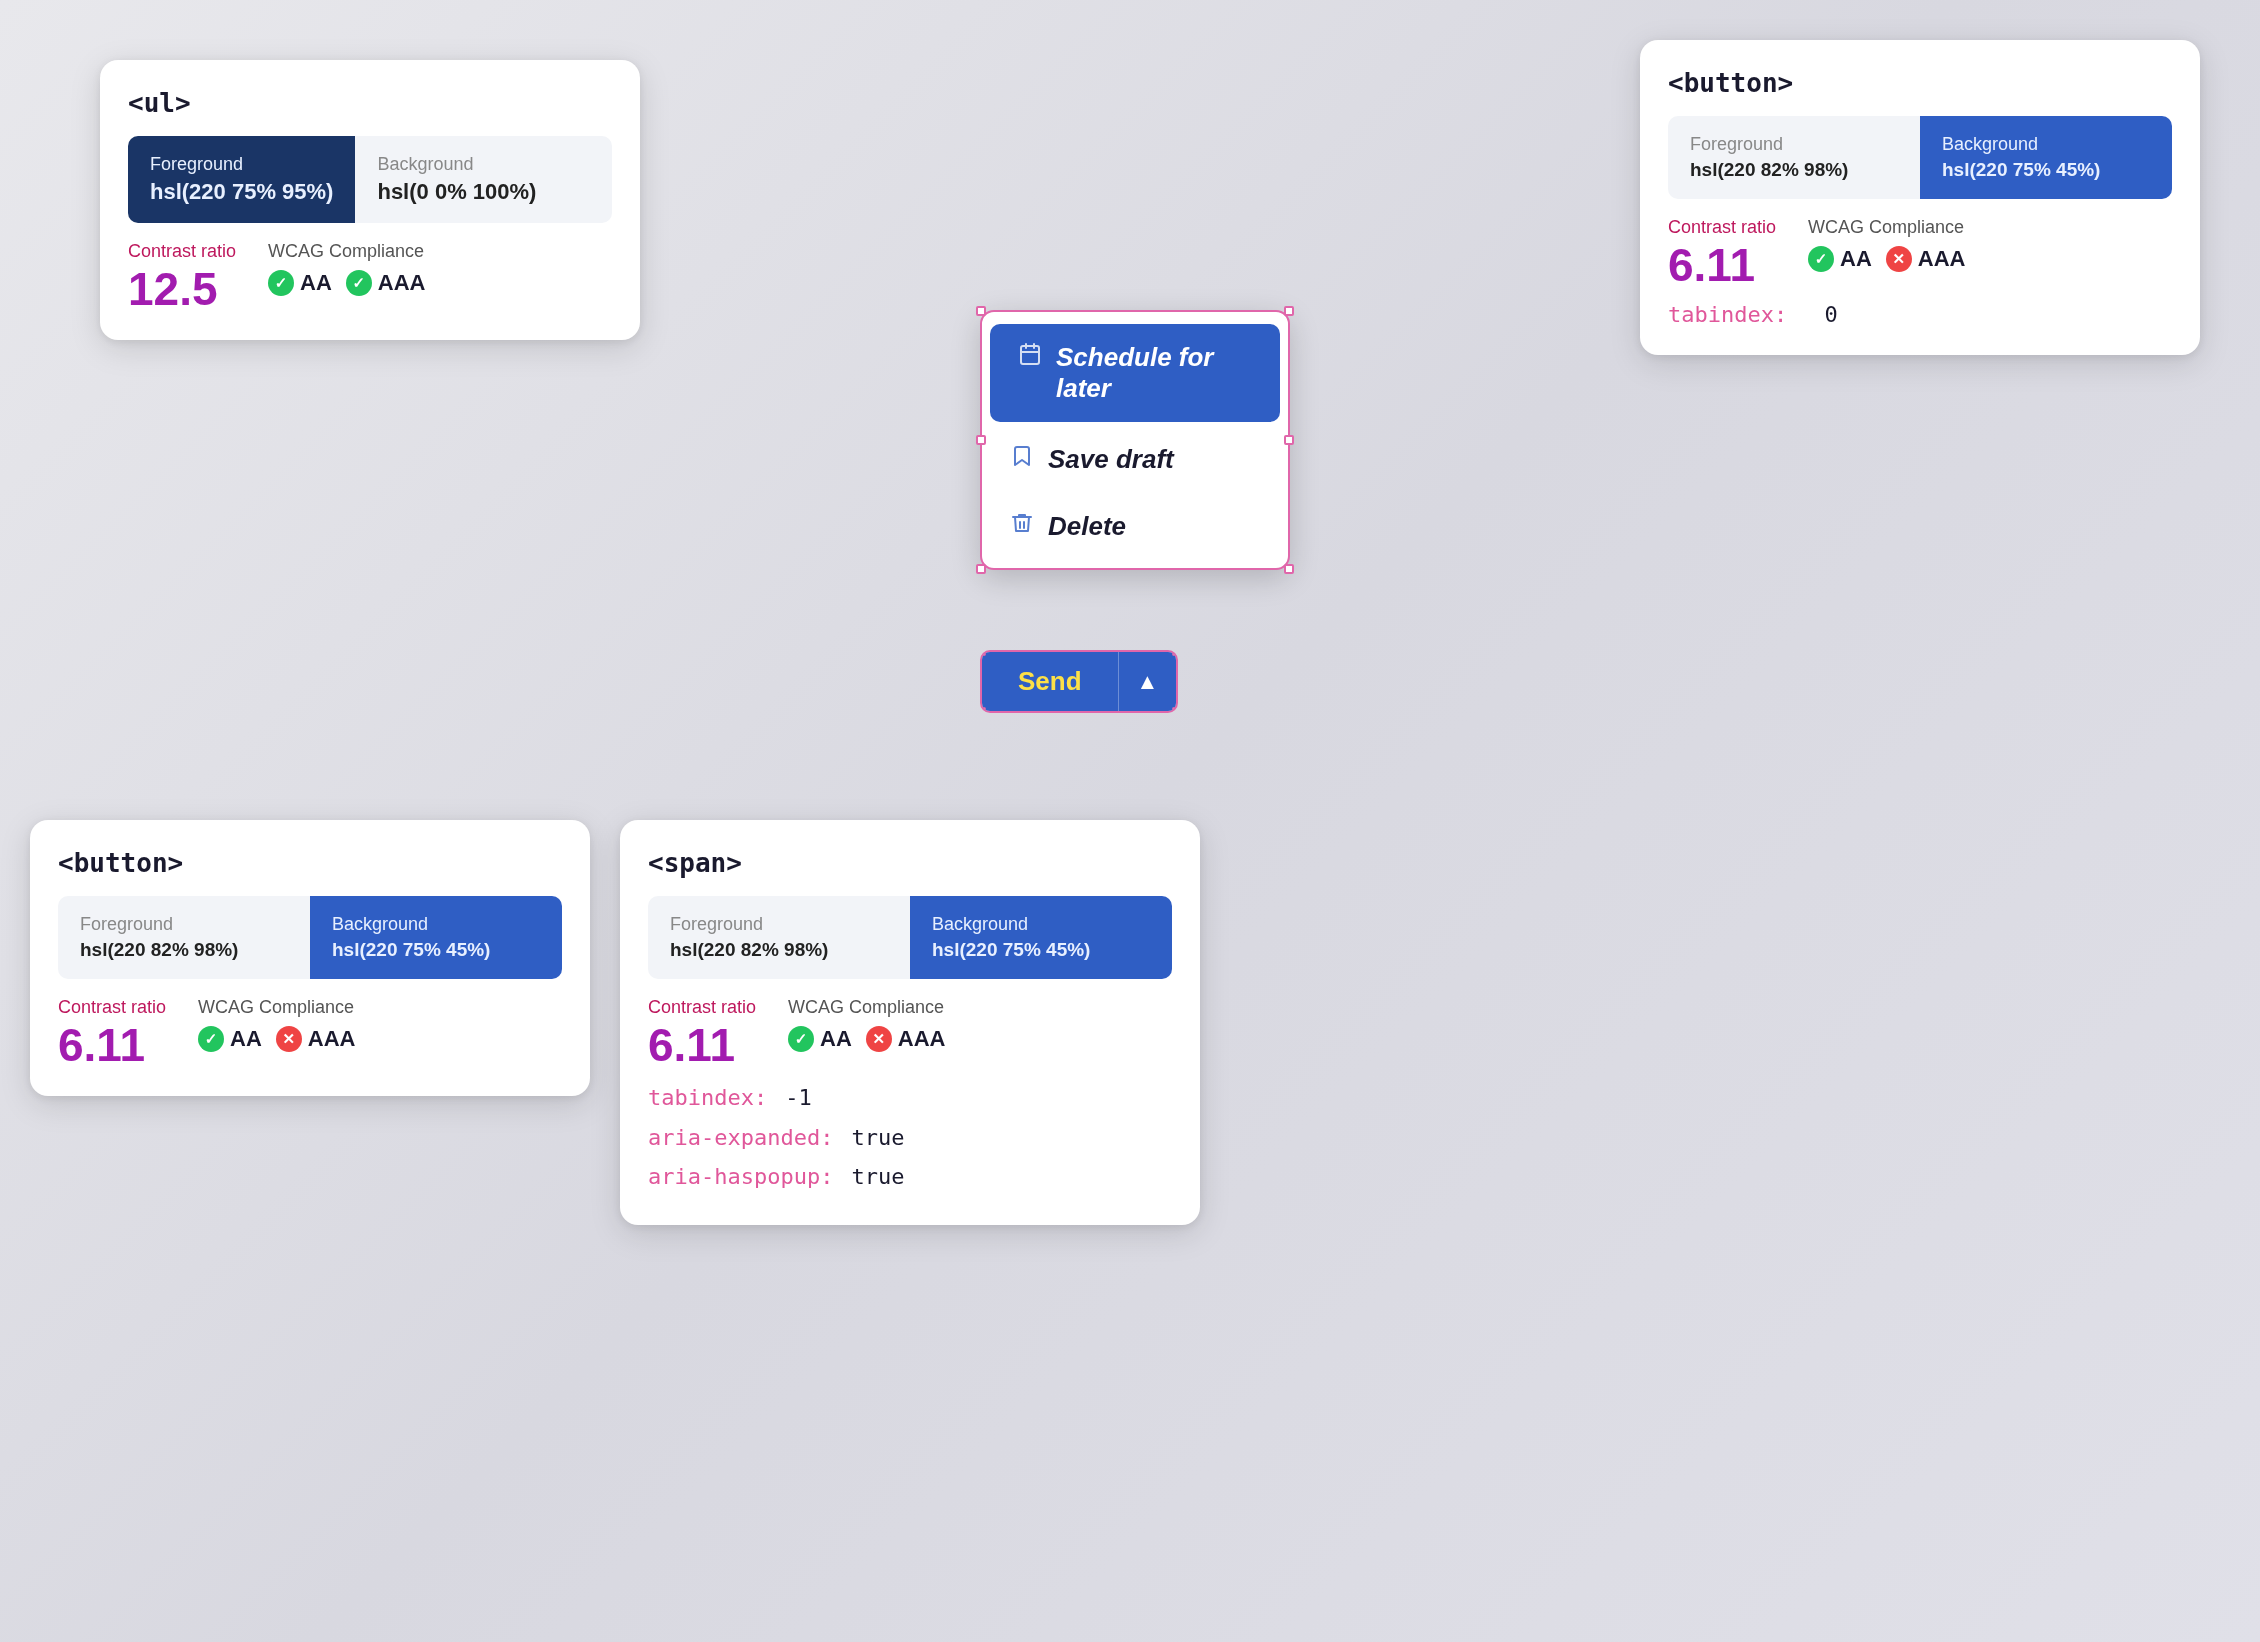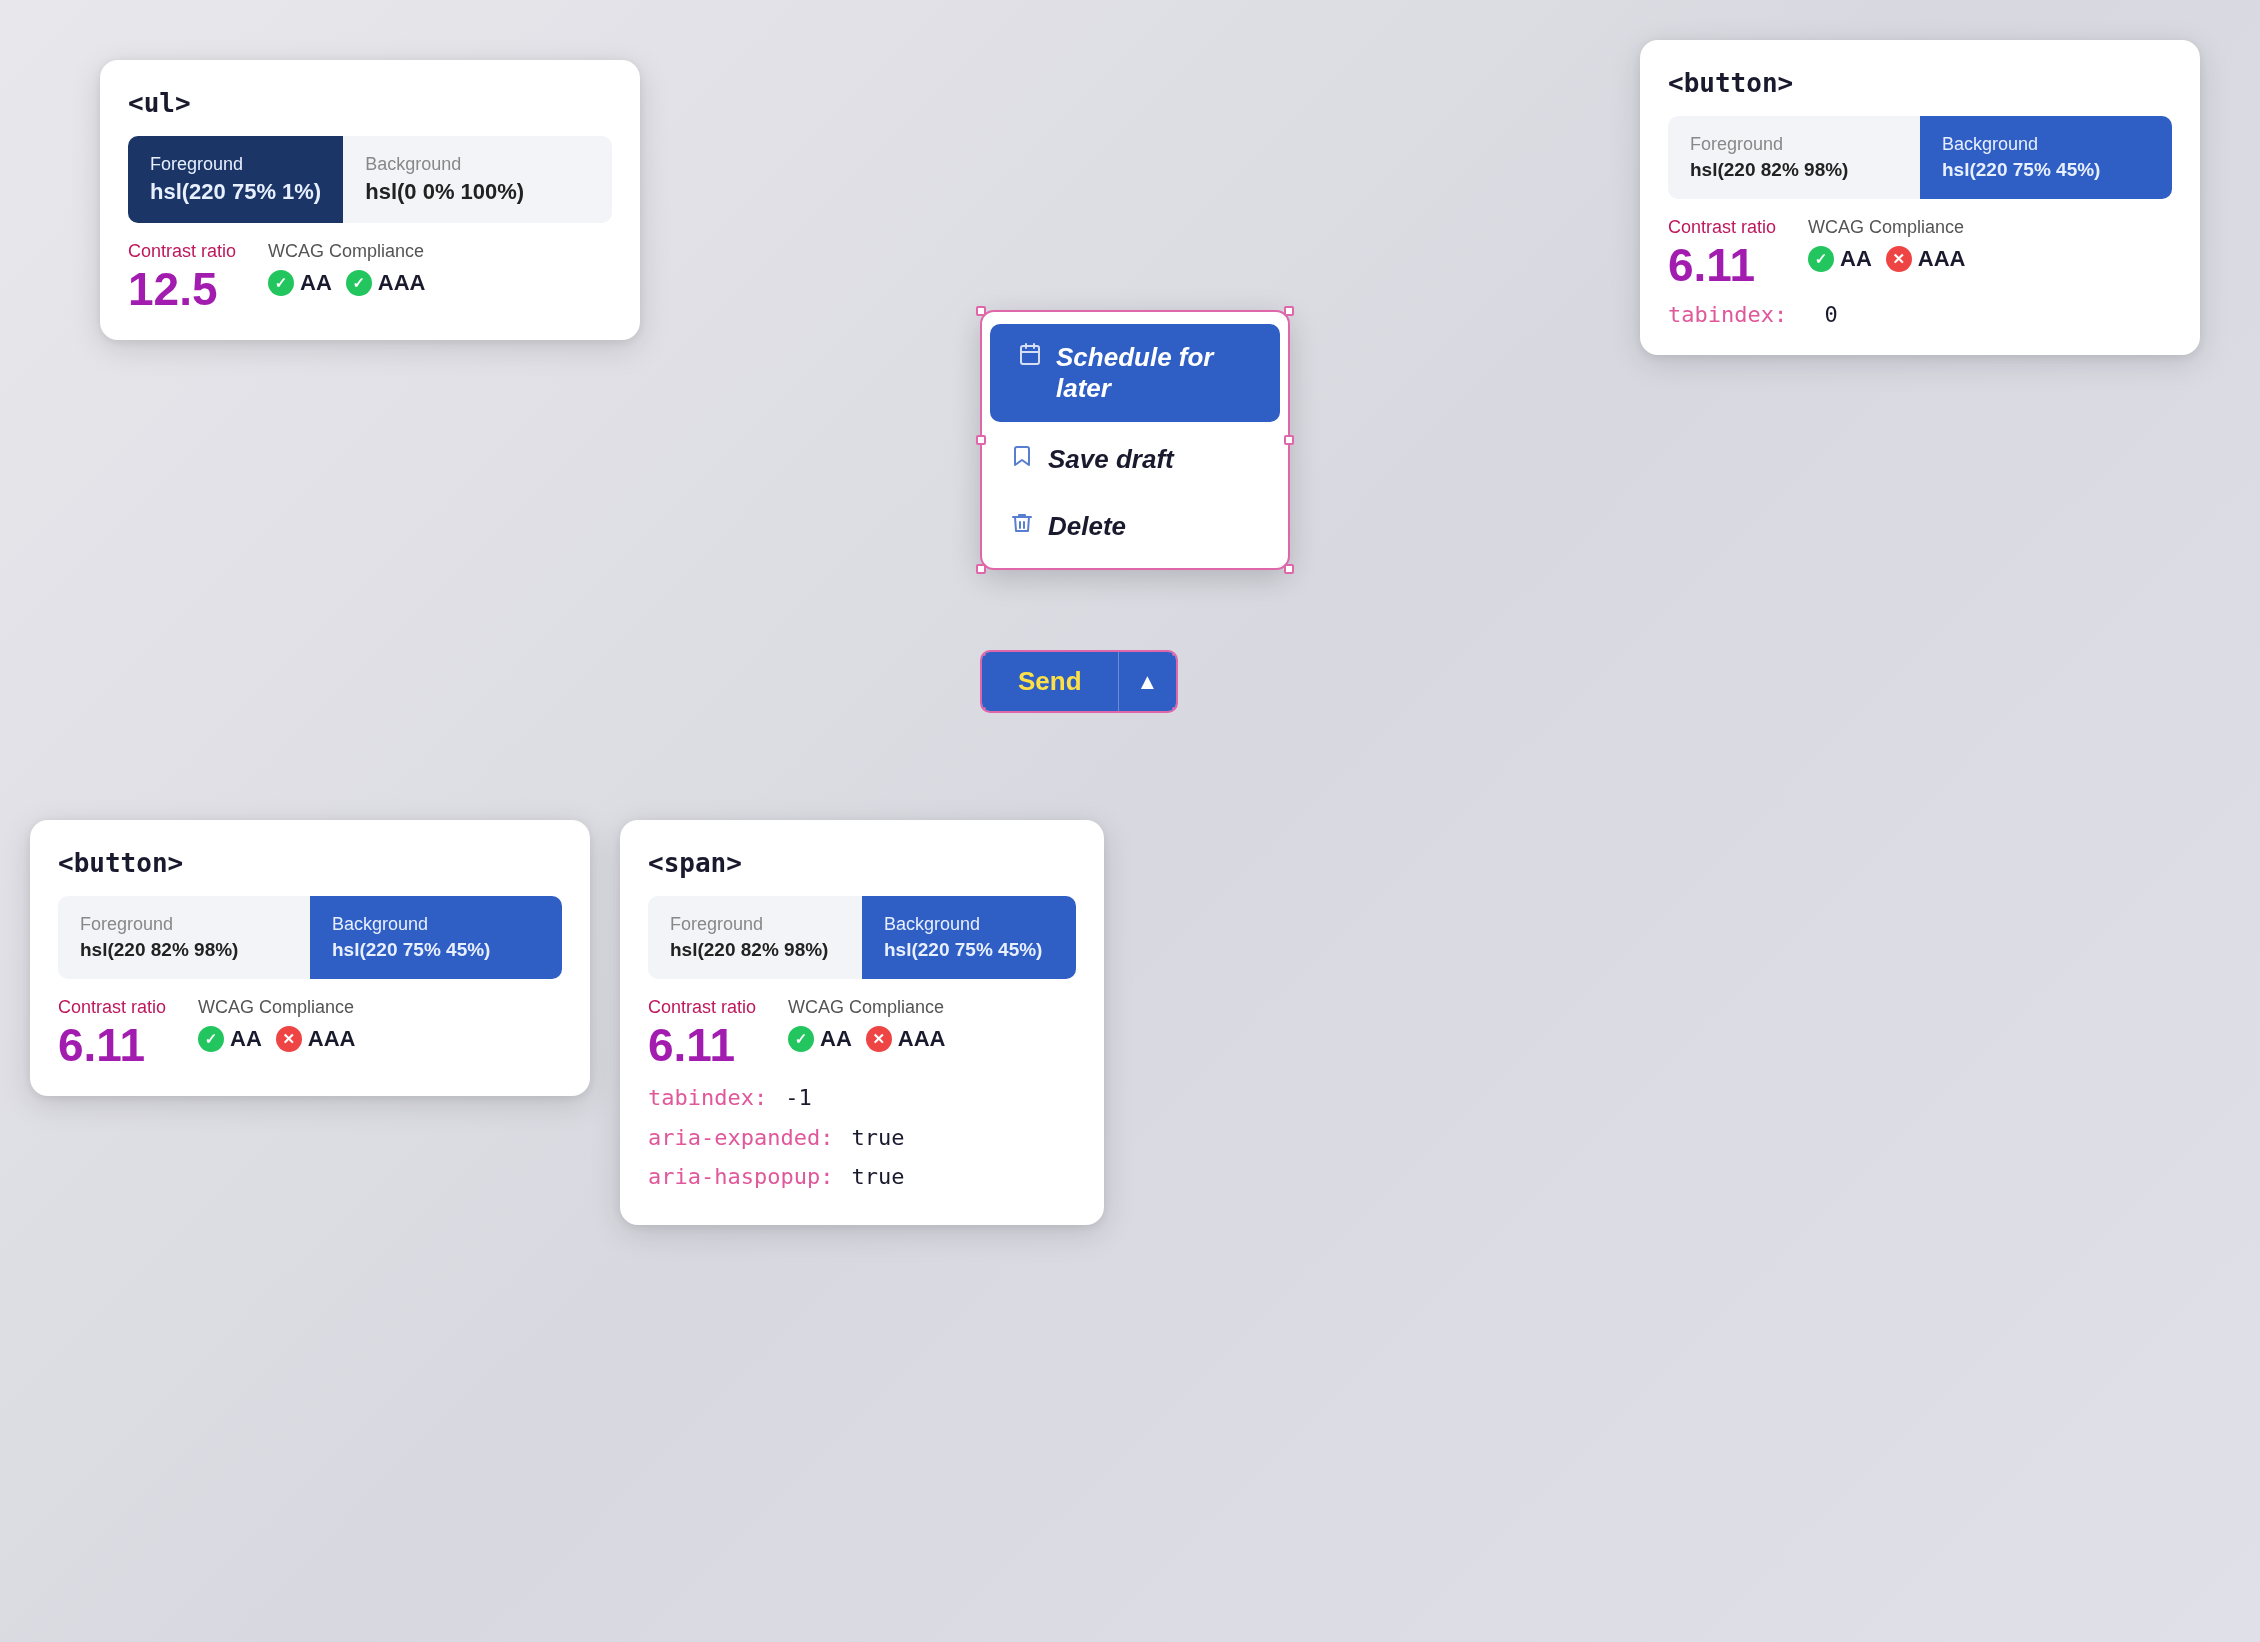--- a/index.html
+++ b/index.html
@@ -268,21 +268,21 @@
     }
   </style>
 </head>
 <body>
 
 <div class="card" style="left: 100px; top: 60px; width: 540px;">
   <div class="card-tag">&lt;ul&gt;</div>
   <div class="color-swatches">
     <div class="swatch swatch-dark">
       <div class="swatch-label">Foreground</div>
-      <div class="swatch-value">hsl(220 75% 1%)</div>
+      <div class="swatch-value">hsl(220 75% 95%)</div>
     </div>
     <div class="swatch swatch-light">
       <div class="swatch-label">Background</div>
       <div class="swatch-value">hsl(0 0% 100%)</div>
     </div>
   </div>
   <div class="metrics-row">
     <div class="contrast-ratio-block">
       <div class="metric-label">Contrast ratio</div>
       <div class="metric-value">12.5</div>
@@ -419,21 +419,21 @@
         </span>
         <span class="badge">
           <span class="badge-icon-fail">✕</span>
           <span>AAA</span>
         </span>
       </div>
     </div>
   </div>
 </div>
 
-<div class="card" style="left: 620px; top: 820px; width: 484px;">
+<div class="card" style="left: 620px; top: 820px; width: 580px;">
   <div class="card-tag">&lt;span&gt;</div>
   <div class="color-swatches">
     <div class="swatch swatch-light" style="background:#f2f4f8;">
       <div class="swatch-label">Foreground</div>
       <div class="swatch-value" style="color:#222;font-size:19px;">hsl(220 82% 98%)</div>
     </div>
     <div class="swatch swatch-blue" style="flex:1;">
       <div class="swatch-label">Background</div>
       <div class="swatch-value" style="font-size:19px;">hsl(220 75% 45%)</div>
     </div>

